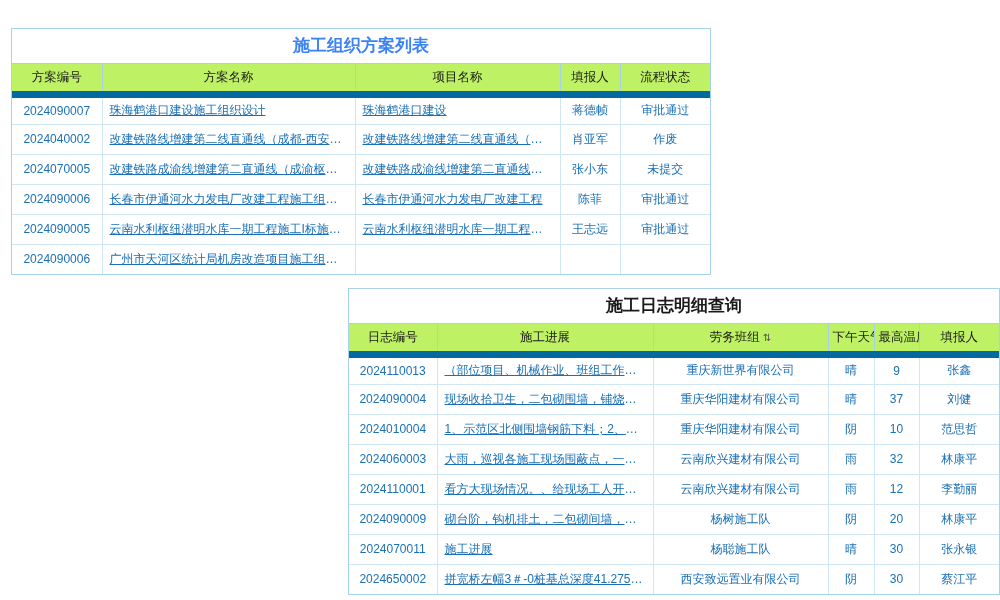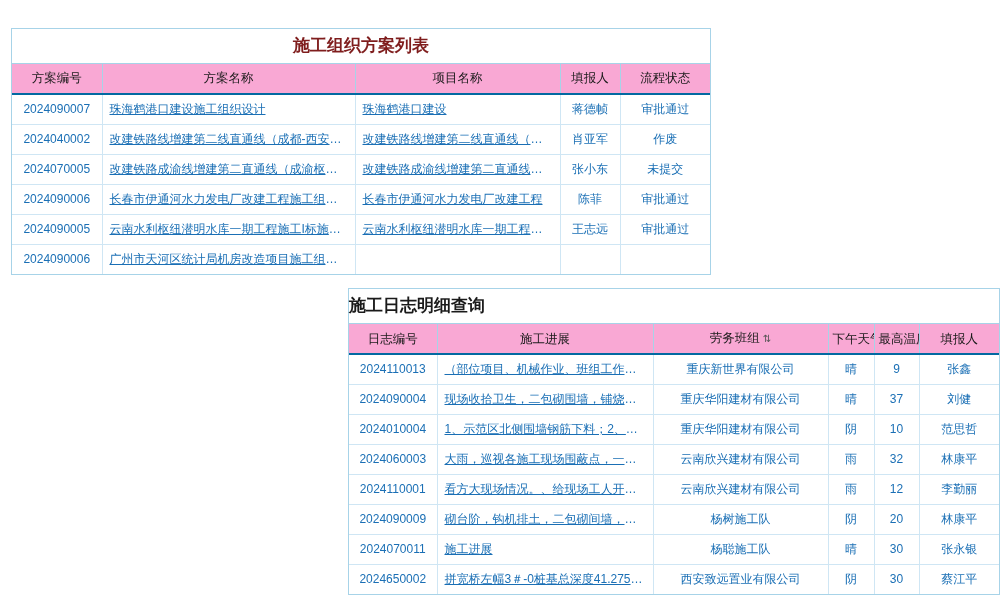--- a/index.html
+++ b/index.html
@@ -26,58 +26,58 @@
     border: 1px solid #a7d3e8;
     background: #ffffff;
     box-sizing: border-box;
   }
   .panel-one .panel-title {
     height: 34px;
     line-height: 34px;
     text-align: center;
     font-size: 17px;
     font-weight: bold;
-    color: #7f1d1d;
+    color: #3b82f6;
     border-bottom: 1px solid #a7d3e8;
     background: #ffffff;
   }
   .panel-two {
     position: absolute;
     left: 348px;
     top: 288px;
     width: 652px;
     border: 1px solid #a7d3e8;
     background: #ffffff;
     box-sizing: border-box;
   }
   .panel-two .panel-title {
     height: 34px;
     line-height: 34px;
-    text-align: left;
+    text-align: center;
     font-size: 17px;
     font-weight: bold;
     color: #1a1a1a;
     border-bottom: 1px solid #a7d3e8;
     background: #ffffff;
   }
 
   table.grid {
     width: 100%;
     border-collapse: collapse;
     table-layout: fixed;
     font-size: 12px;
   }
   table.grid th {
-    background: #f9a8d4;
+    background: #bef264;
     color: #1a1a1a;
     font-weight: normal;
     font-size: 12.5px;
     height: 30px;
     border-right: 1px solid #a7d3e8;
-    border-bottom: 2px solid #0369a1;
+    border-bottom: 7px solid #0369a1;
     text-align: center;
     padding: 0 4px;
     box-sizing: border-box;
     white-space: nowrap;
     overflow: hidden;
   }
   table.grid th:last-child { border-right: none; }
   table.grid td {
     height: 30px;
     border-right: 1px solid #cfe6f4;

